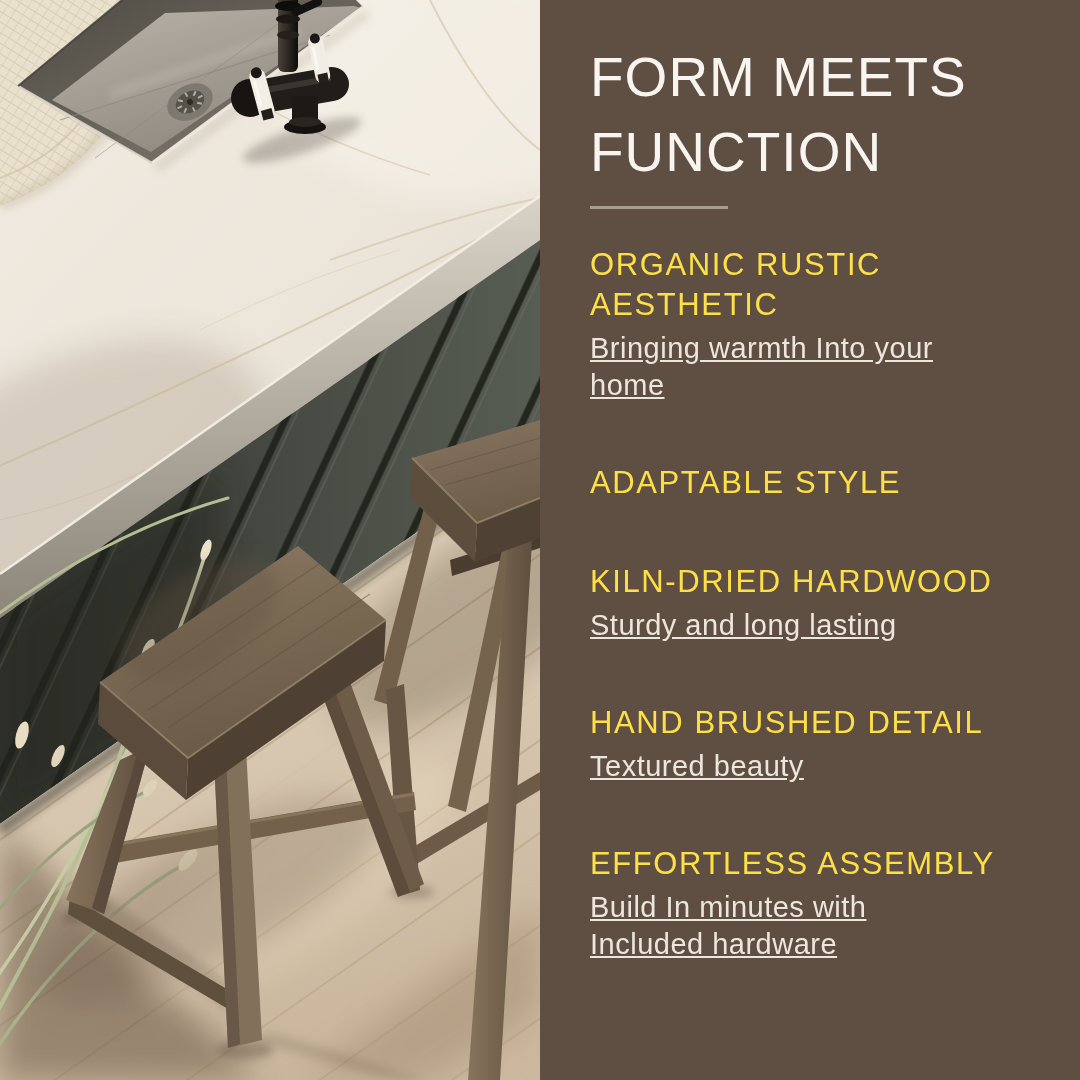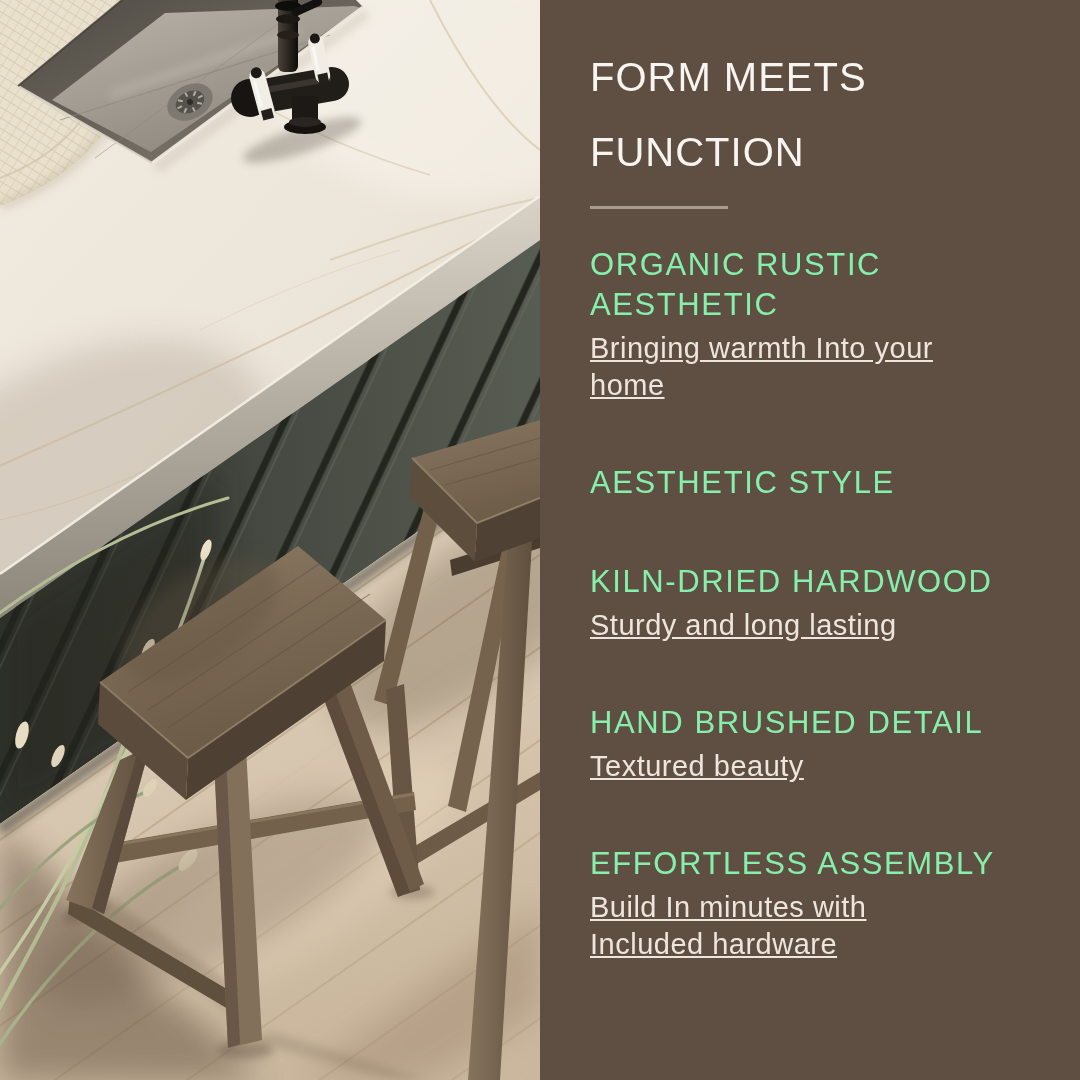--- a/index.html
+++ b/index.html
@@ -12,29 +12,29 @@
   .panel{
     flex:1;background:#60504366;
     background:#60Ø;
   }
   
   .panel{
     flex:1;box-sizing:border-box;background:#5F4E42;
     padding:40px 28px 0 50px;color:#F7F4F0;
   }
   .title{
-    margin:0;font-weight:400;font-size:40px;line-height:75px;
+    margin:0;font-weight:400;font-size:55px;line-height:75px;
     letter-spacing:1px;white-space:pre-line;color:#F8F5F1;
   }
   .divider{width:138px;height:3px;background:#A79C90;margin-top:16px;}
   .feature{margin-top:59px;}
   .feature.first{margin-top:36px;}
   .feature h2{
     margin:0;font-weight:400;font-size:31px;line-height:40px;
-    letter-spacing:1.6px;white-space:pre-line;color:#86efac;
+    letter-spacing:1.6px;white-space:pre-line;color:#fde047;
   }
   .feature p{
     margin:5px 0 0;font-weight:400;font-size:29px;line-height:37px;
     letter-spacing:0.5px;white-space:pre-line;color:#EDE6DC;text-decoration:underline;
   }
 </style>
 </head>
 <body>
 
 <div class="stage">
@@ -292,21 +292,21 @@
     <div class="divider"></div>
 
     <section class="feature first">
       <h2>ORGANIC RUSTIC
 AESTHETIC</h2>
       <p>Bringing warmth Into your
 home</p>
     </section>
 
     <section class="feature">
-      <h2>AESTHETIC STYLE</h2>
+      <h2>ADAPTABLE STYLE</h2>
     </section>
 
     <section class="feature">
       <h2>KILN-DRIED HARDWOOD</h2>
       <p>Sturdy and long lasting</p>
     </section>
 
     <section class="feature">
       <h2>HAND BRUSHED DETAIL</h2>
       <p>Textured beauty</p>

